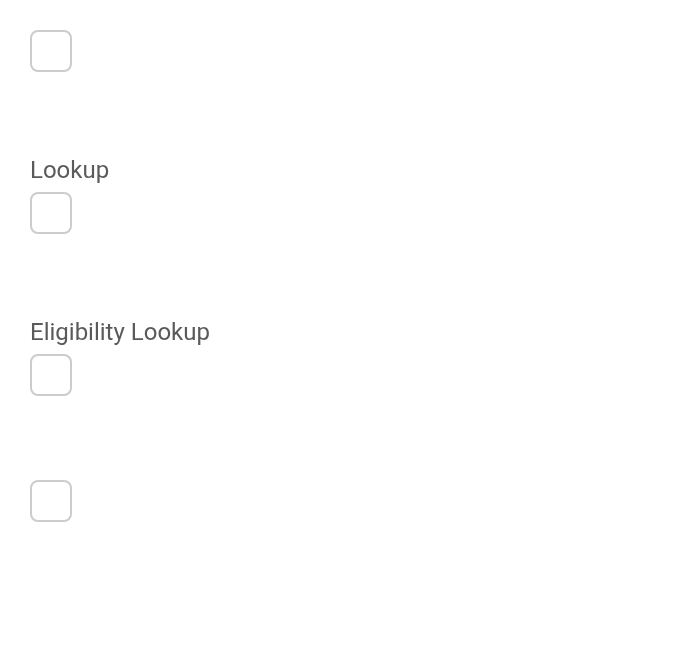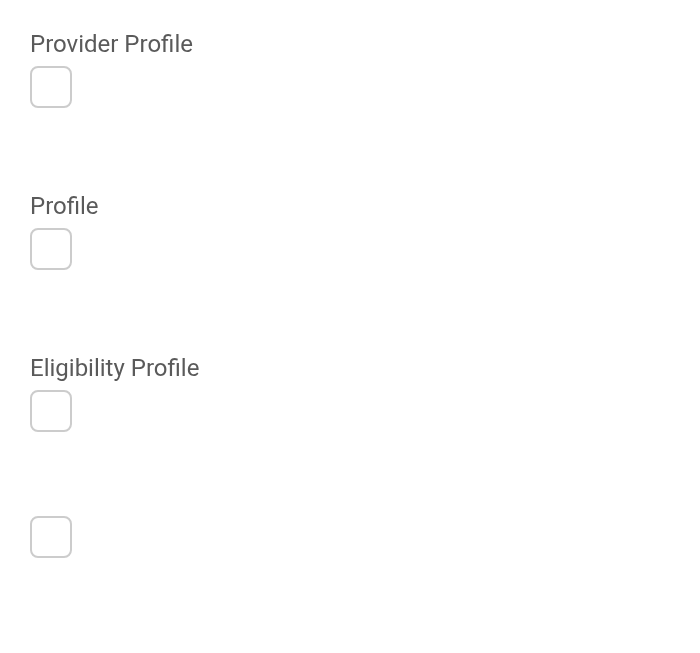--- a/index.html
+++ b/index.html
@@ -31,29 +31,28 @@
       border-radius: 8px;
       background: #ffffff;
       cursor: pointer;
       display: inline-block;
     }
   </style>
 </head>
 <body>
 
 <div class="option-group">
-  <span class="option-label">Provider Profile</span>
   <div class="checkbox" role="checkbox" aria-checked="false"></div>
 </div>
 
 <div class="option-group">
-  <span class="option-label">Profile</span>
+  <span class="option-label">Lookup</span>
   <div class="checkbox" role="checkbox" aria-checked="false"></div>
 </div>
 
 <div class="option-group">
-  <span class="option-label">Eligibility Profile</span>
+  <span class="option-label">Eligibility Lookup</span>
   <div class="checkbox" role="checkbox" aria-checked="false"></div>
 </div>
 
 <div class="option-group">
   <div class="checkbox" role="checkbox" aria-checked="false"></div>
 </div>
 
 </body></html>

